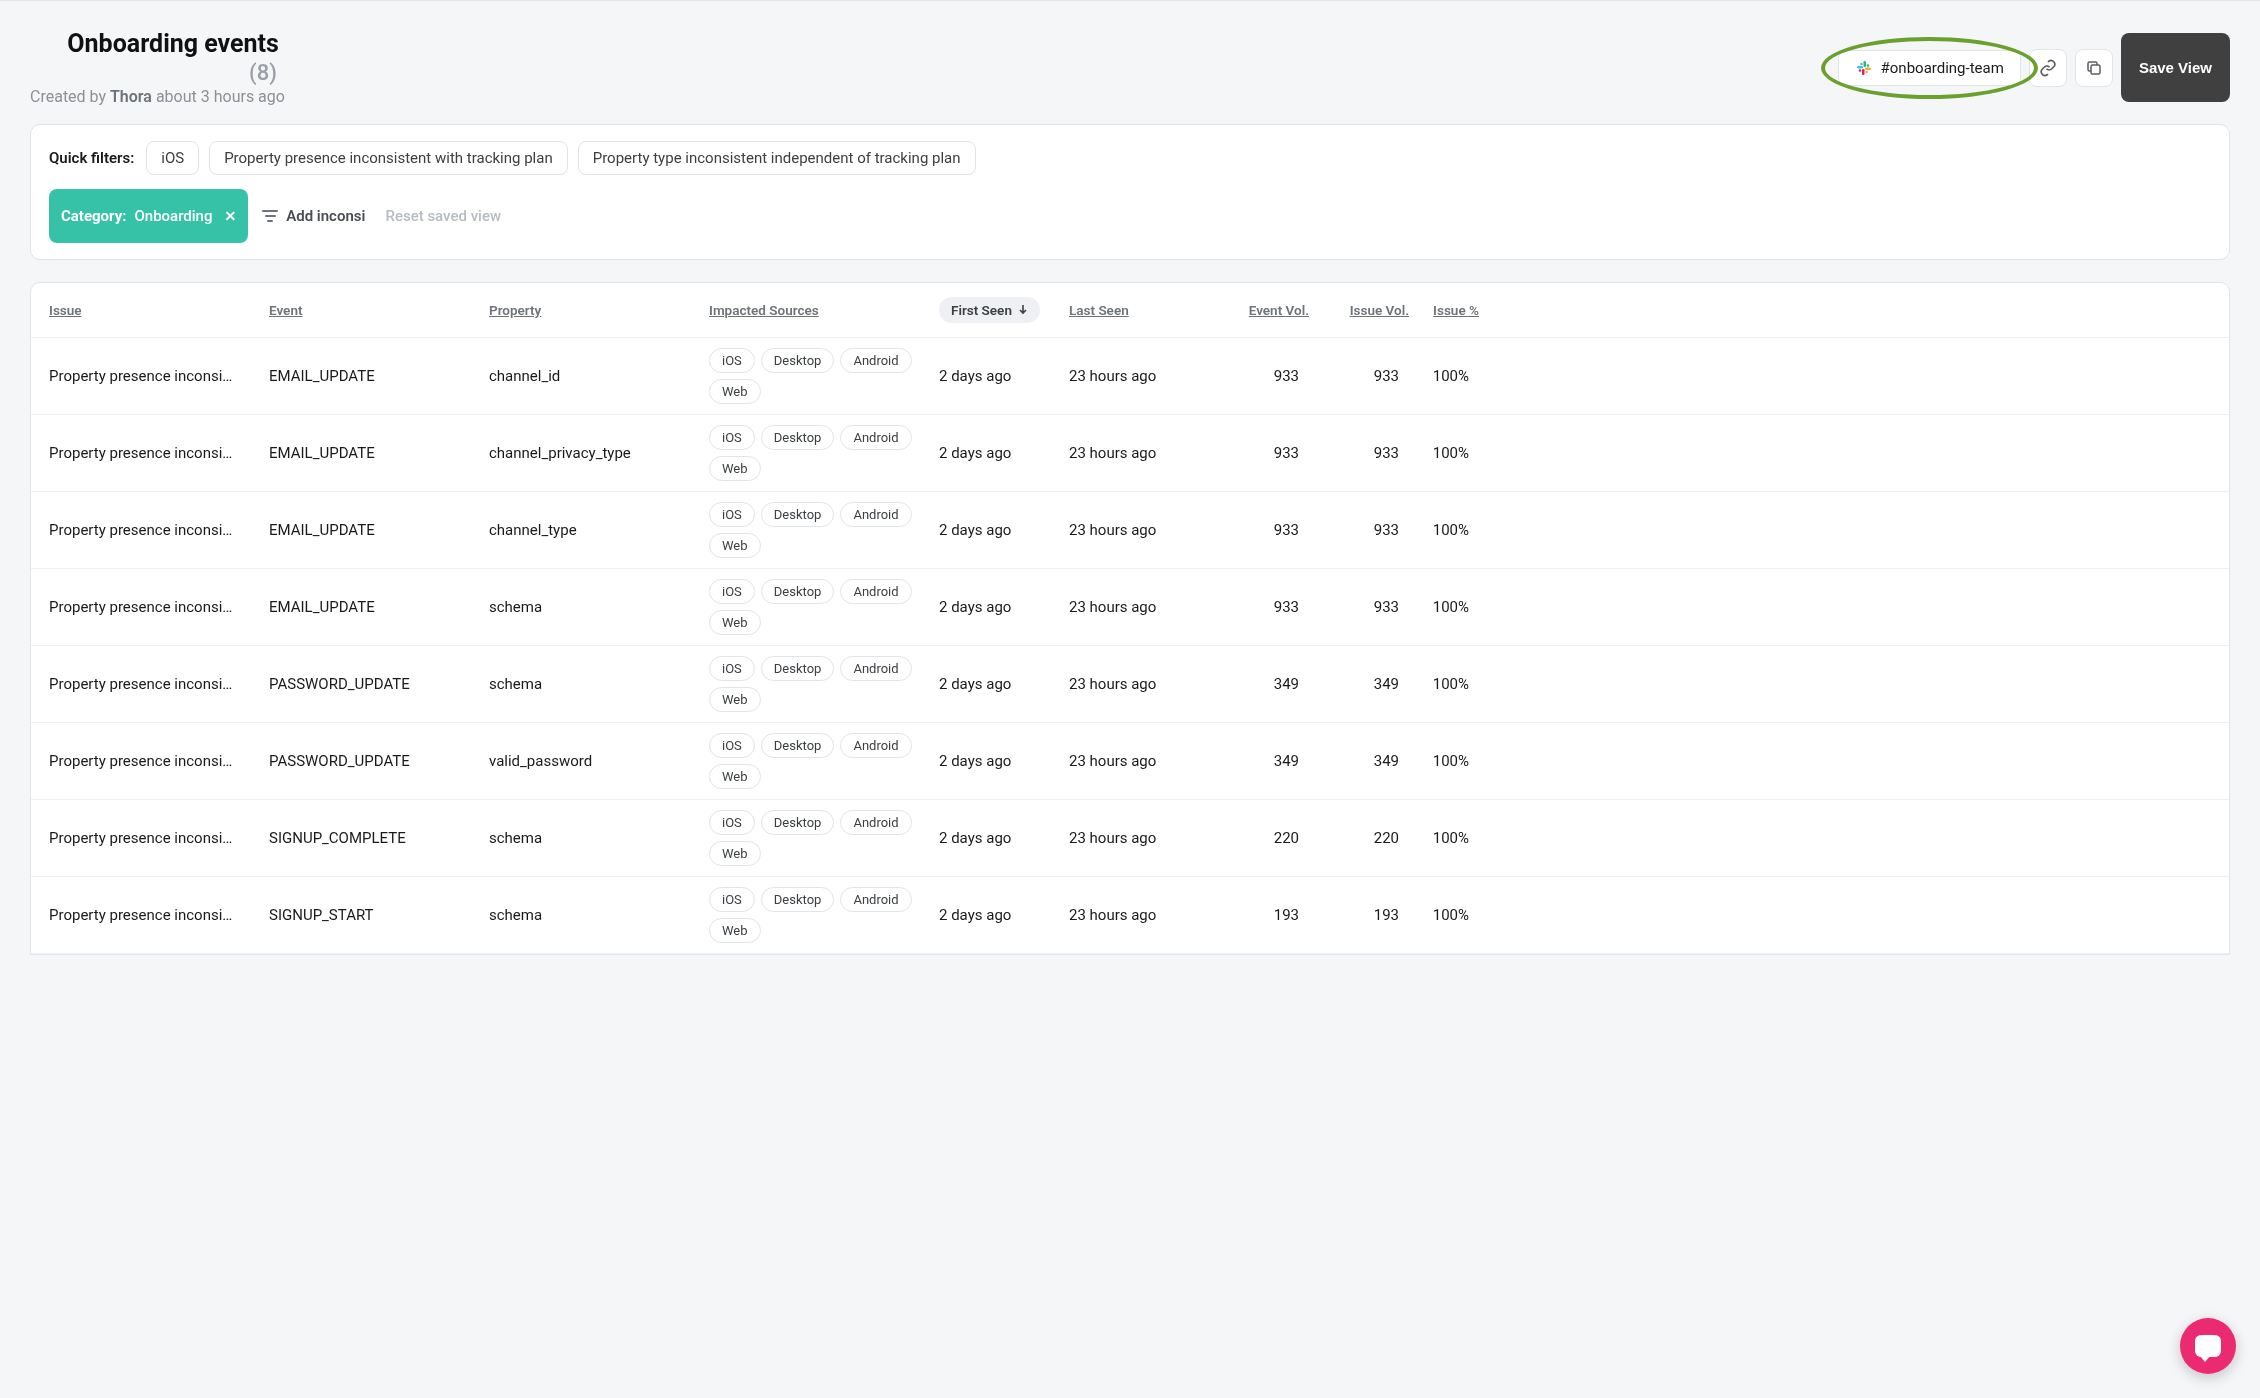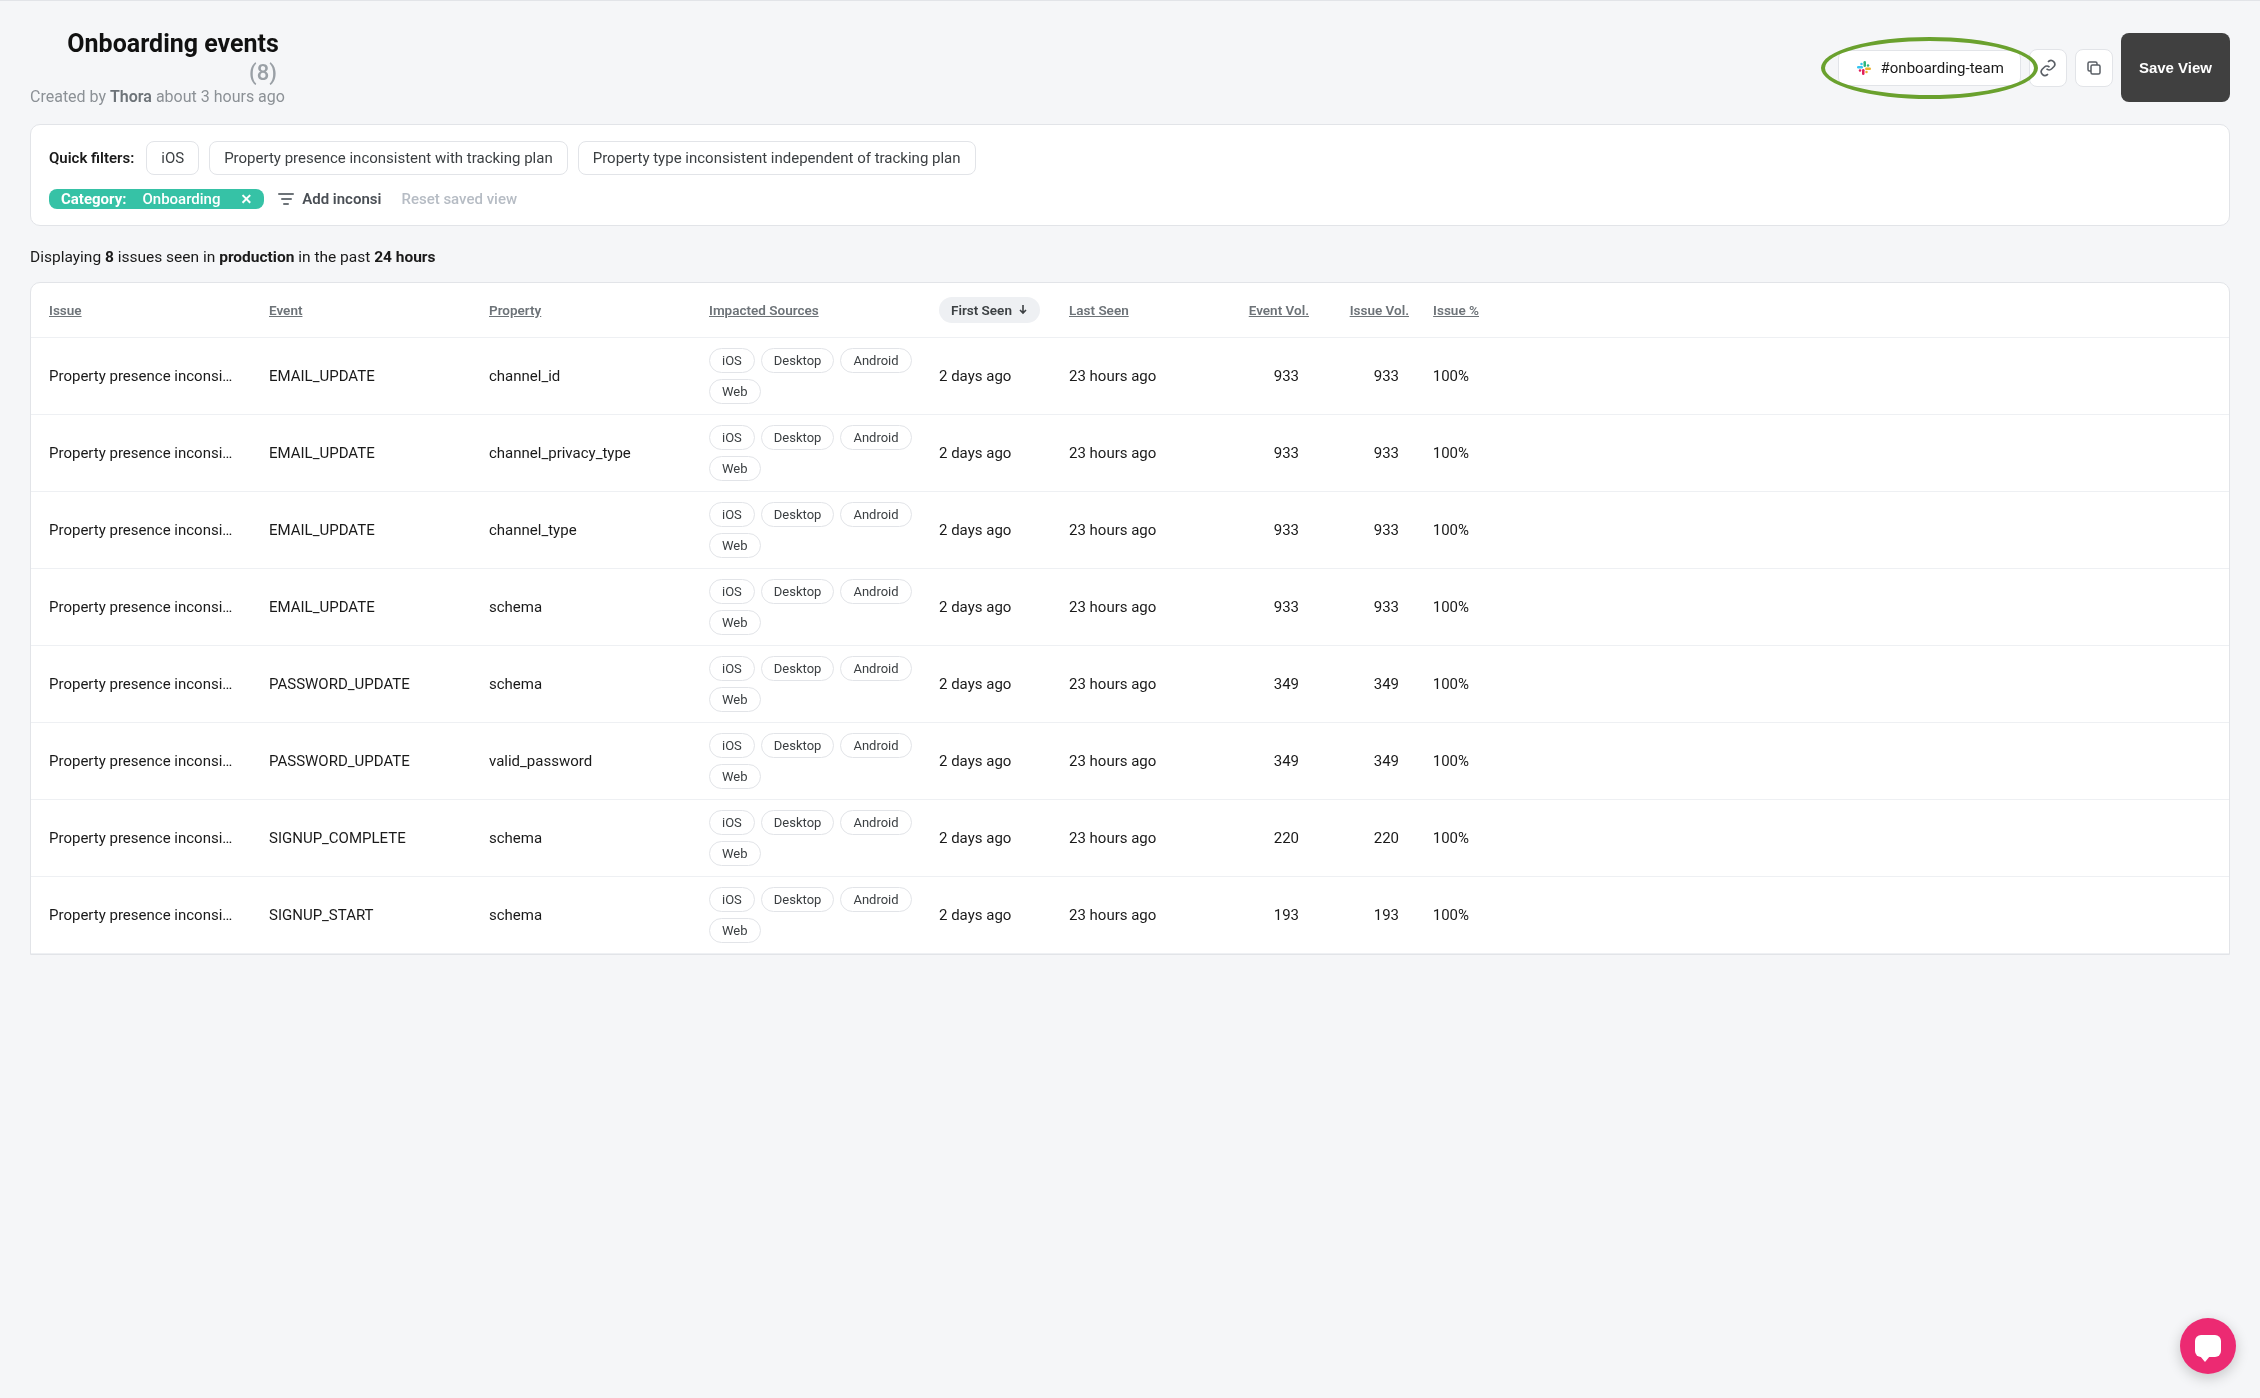--- a/index.html
+++ b/index.html
@@ -48,23 +48,23 @@
       padding: 16px 18px; margin-bottom: 22px;
     }
     .filter-row1 { display: flex; align-items: center; gap: 10px; flex-wrap: wrap; margin-bottom: 14px;}
     .qf-label { font-size: 15px; font-weight: 600; color: #1a1a1a; margin-right: 2px;}
     .pill {
       background: #fff; border: 1px solid #e2e4e8; border-radius: 8px;
       padding: 7px 14px; font-size: 15px; color: #3c4043;
     }
     .filter-row2 { display: flex; align-items: center; gap: 14px; flex-wrap: wrap; }
     .active-filter {
-      display: inline-flex; align-items: center; gap: 16px;
+      display: inline-flex; align-items: center; gap: 8px;
       background: #36c2a6; color: #fff; border-radius: 8px;
-      padding: 1px 12px; font-size: 15px; font-weight: 500;
+      padding: 18px 12px; font-size: 15px; font-weight: 500;
     }
     .active-filter .af-label { font-weight: 700; }
     .active-filter .close { font-weight: 700; margin-left: 4px; font-size: 14px;}
     .add-filter { display: inline-flex; align-items: center; gap: 8px; color: #4a4f55; font-weight: 600; font-size: 15px;}
     .filter-icon { width:16px; height:12px; display:inline-flex; flex-direction:column; justify-content:space-between;}
     .filter-icon span{ height:2px; background:#6d7378; border-radius:1px;}
     .filter-icon span:nth-child(1){ width:16px;}
     .filter-icon span:nth-child(2){ width:11px; margin:0 auto;}
     .filter-icon span:nth-child(3){ width:6px; margin:0 auto;}
     .reset-link { color: #b6bcc4; font-size: 15px; font-weight: 500; margin-left: 6px;}
@@ -160,28 +160,20 @@
             <span></span>
             <span></span>
             <span></span>
           </span>
         <span>Add inconsi</span>
       </span>
       <span class="reset-link">Reset saved view</span>
     </div>
   </div>
 
-  <div class="summary">
-    <span>Displaying</span>
-    <strong>8</strong>
-    <span>issues seen in</span>
-    <strong>production</strong>
-    <span>in the past</span>
-    <strong>24 hours</strong>
-  </div>
 
   <div class="table">
     <div class="thead">
       <div>Issue</div>
       <div>Event</div>
       <div>Property</div>
       <div>Impacted Sources</div>
       <div>
         <span class="sort">
           <span>First Seen</span>

